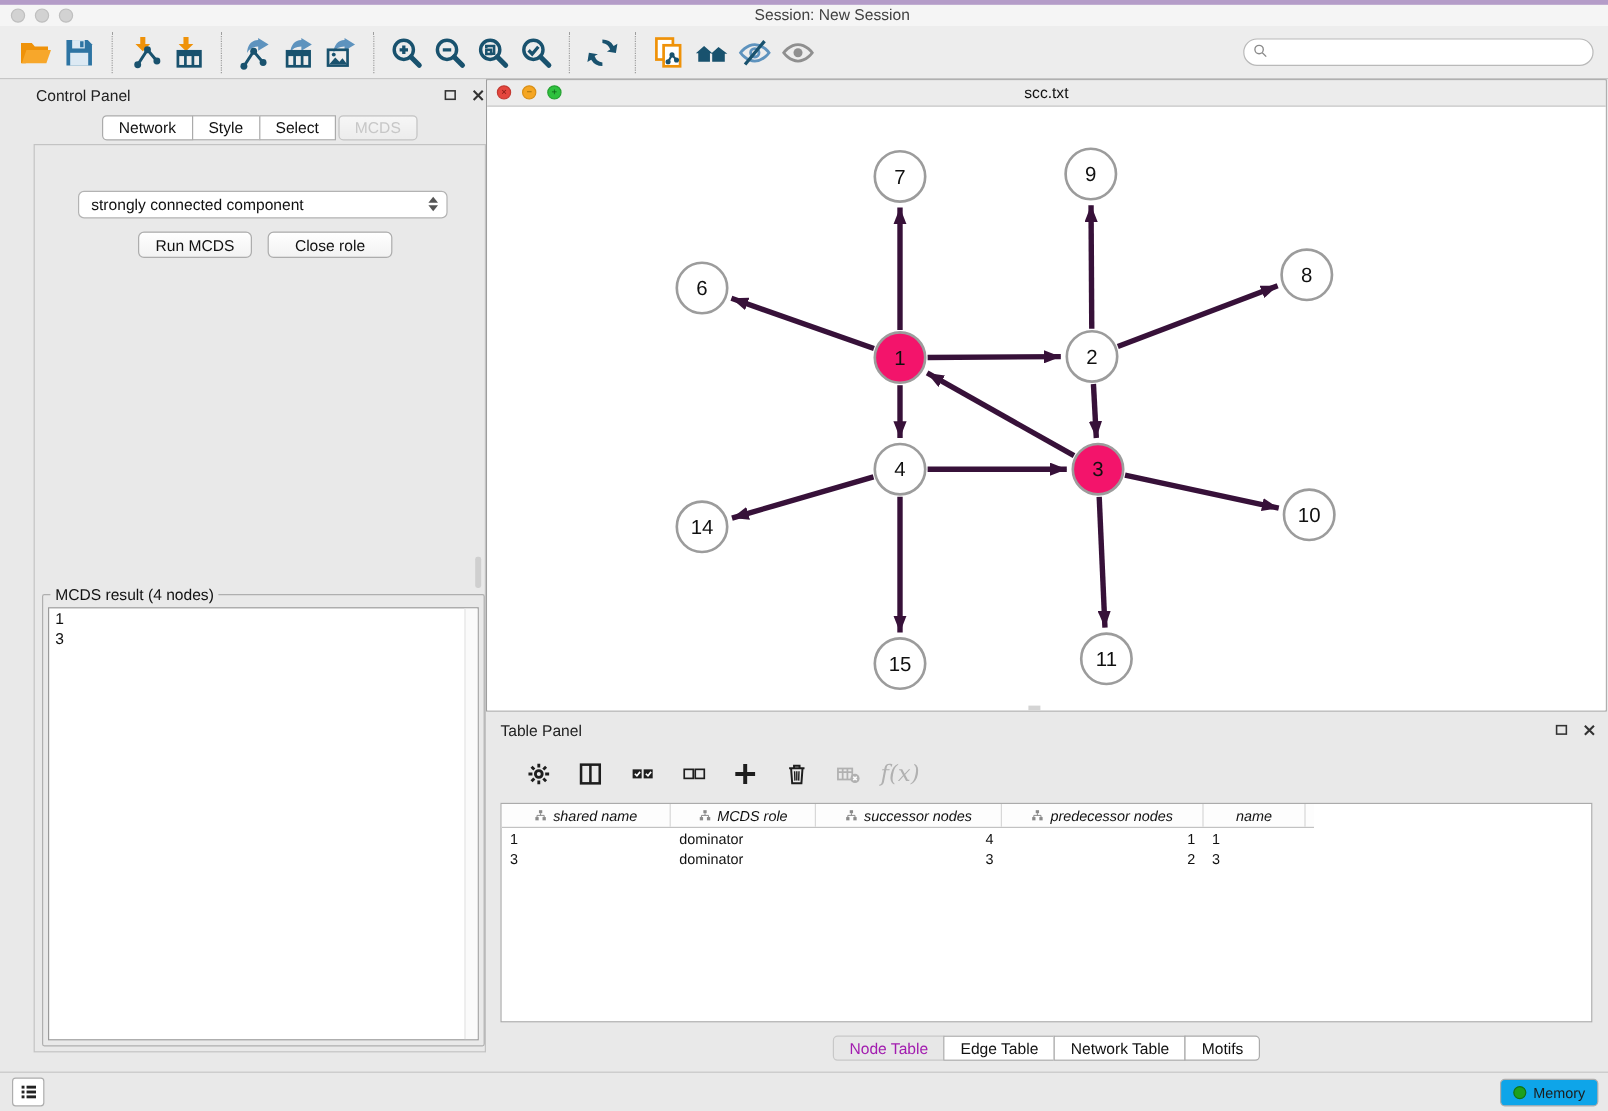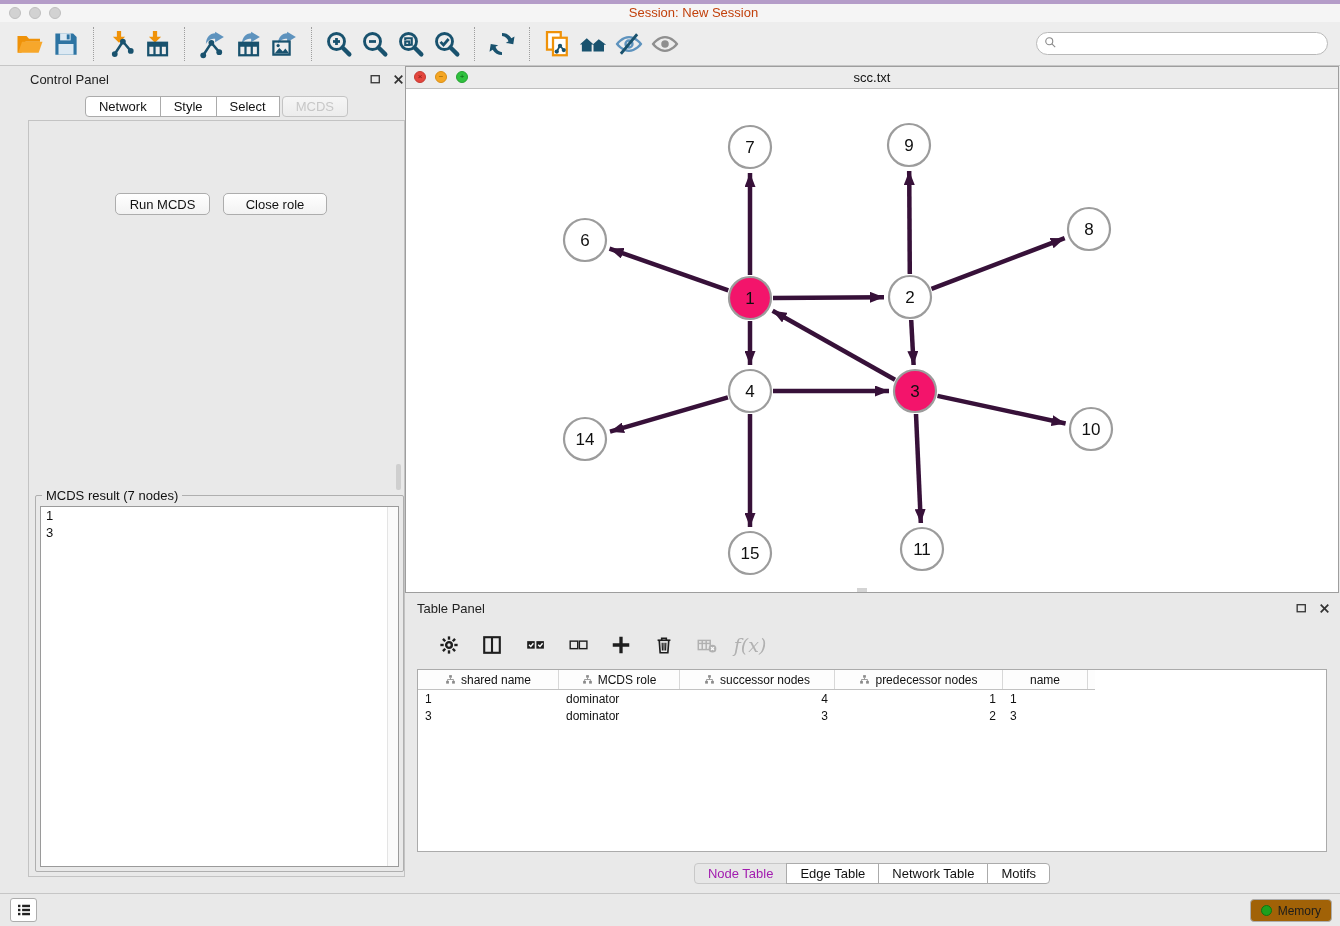--- a/index.html
+++ b/index.html
@@ -11,21 +11,21 @@
   
   .titlebar{position:absolute;left:0;top:0;width:1340px;height:22px;background:#F5F5F5;}
   .titlebar .accent{position:absolute;left:0;top:0;width:100%;height:4px;background:#B49CC8;}
   .traffic{position:absolute;left:9px;top:7px;display:flex;gap:8px;}
   .tl{width:12px;height:12px;border-radius:50%;background:#D2D2D2;border:1px solid #BFBFBF;
       display:flex;align-items:center;justify-content:center;font-size:8px;line-height:1;}
   .tl.red{background:#E4463E;border-color:#C43B33;color:#7E1812;}
   .tl.yel{background:#F5A623;border-color:#D98F16;color:#8A5E05;}
   .tl.grn{background:#2FC13E;border-color:#26A232;color:#0D5D15;}
   .win-title{position:absolute;left:0;right:0;top:4px;height:18px;text-align:center;
-             line-height:18px;color:#c2410c;font-size:13px;margin-left:47px;}
+             line-height:18px;color:#404040;font-size:13px;margin-left:47px;}
 
   
   .toolbar{position:absolute;left:0;top:22px;width:1340px;height:44px;background:#EDEDED;
            border-bottom:1px solid #C6C6C6;display:flex;align-items:center;padding:0 12px;}
   .tbi{width:36px;height:36px;display:flex;align-items:center;justify-content:center;cursor:default;}
   .tb-sep{width:1px;height:34px;border-left:1px dotted #9E9E9E;margin:0 9px;}
   .searchbox{margin-left:auto;width:292px;height:23px;background:#fff;border:1px solid #B9B9B9;
              border-radius:12px;display:flex;align-items:center;padding:0 6px;}
   .searchbox input{border:none;outline:none;flex:1;font-size:12px;background:transparent;
                    font-family:"Liberation Sans",sans-serif;}
@@ -90,35 +90,35 @@
   
   .tpanel{position:absolute;left:405px;top:529px;width:934px;height:298px;}
   .tp-toolbar{position:absolute;left:12px;top:30px;right:12px;height:40px;display:flex;
               align-items:center;gap:15px;padding-left:18px;}
   .tp-icon{width:28px;height:28px;display:flex;align-items:center;justify-content:center;}
   .tp-icon.disabled{opacity:.9;}
   .fx{font-family:"DejaVu Serif","Liberation Serif",serif;font-style:italic;font-size:19px;
       color:#ABABAB;}
   .tp-table{position:absolute;left:12px;top:74px;width:910px;height:183px;background:#fff;
             border:1px solid #ABABAB;overflow:hidden;}
-  .thead{display:flex;height:20px;border-bottom:1px solid #C2C2C2;width:677px;background:#FDFDFD;}
+  .thead{display:flex;height:20px;border-bottom:1px solid #C2C2C2;width:677px;background:#FDFDFD;font-style:italic;}
   .th{display:flex;align-items:center;justify-content:center;gap:5px;font-size:12px;color:#111;
       border-right:1px solid #D8D8D8;height:100%;}
   .trow{display:flex;height:17px;align-items:center;}
   .td{font-size:12px;color:#111;padding:0 7px;white-space:nowrap;overflow:hidden;}
   .tp-tabs{top:268px;}
   .tab.gray-active{background:#E7E7E7;color:#a21caf;border-color:#C8C8C8;}
 
   
   .statusbar{position:absolute;left:0;top:893px;width:1340px;height:33px;background:#E9E9E9;
              border-top:1px solid #C6C6C6;}
   .list-btn{position:absolute;left:10px;top:4px;width:27px;height:24px;background:#fff;
             border:1px solid #ADADAD;border-radius:3px;display:flex;align-items:center;
             justify-content:center;}
-  .mem-btn{position:absolute;right:8px;top:5px;height:23px;background:#a16207;border:1px solid #ADADAD;
+  .mem-btn{position:absolute;right:8px;top:5px;height:23px;background:#0ea5e9;border:1px solid #ADADAD;
            border-radius:4px;display:flex;align-items:center;gap:6px;padding:0 10px;font-size:12px;}
   .mem-dot{width:11px;height:11px;border-radius:50%;background:#1DA01D;border:1px solid #127312;}
 </style>
 </head>
 <body>
 
 <div class="app">
 
   <div class="titlebar">
     <div class="accent"></div>
@@ -288,24 +288,31 @@
           </span>
         </span>
       </div>
       <div class="tabsrow cp-tabs" id="cp-tabs">
           <div class="tab">Network</div>
           <div class="tab">Style</div>
           <div class="tab">Select</div>
           <div class="tab active">MCDS</div>
         </div>
       <div class="cp-content">
+        <div class="selectbox">
+          <span>strongly connected component</span>
+          <span class="stepper">
+              <span class="up"></span>
+              <span class="dn"></span>
+            </span>
+        </div>
         <div class="btn" style="left:86px;top:72px;width:95px;">Run MCDS</div>
         <div class="btn" style="left:194px;top:72px;width:104px;">Close role</div>
         <div class="fieldset">
-          <span class="legend">MCDS result (7 nodes)</span>
+          <span class="legend">MCDS result (4 nodes)</span>
           <div class="listbox" id="mcds-list">
             <div class="scrolltrack"></div>
           <div class="listitem">1</div>
               <div class="listitem">3</div>
             </div>
         </div>
       </div>
     </div>
 
     <div class="splitter">

